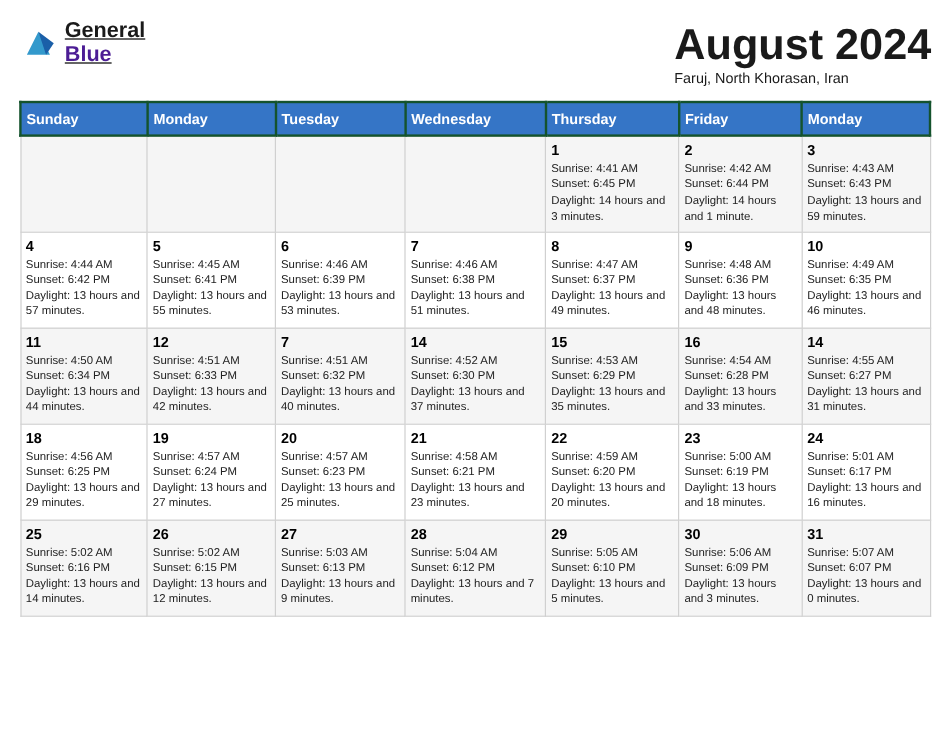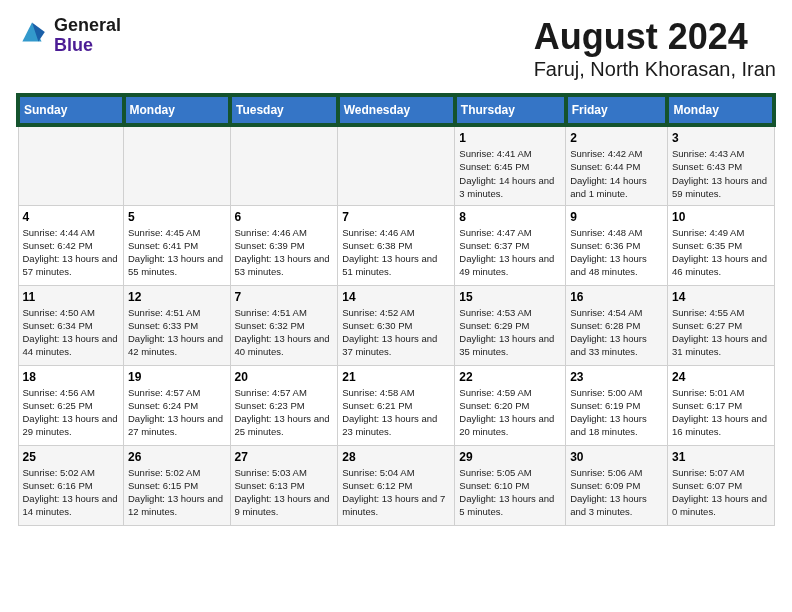--- a/index.html
+++ b/index.html
@@ -11,21 +11,23 @@
       padding: 16px;
     }
     .header-area {
       display: flex;
       justify-content: space-between;
       align-items: flex-start;
       margin-bottom: 12px;
     }
     .logo {
       display: flex;
+      align-items: center;
       gap: 6px;
+      text-decoration: underline;
     }
     .logo-text {
       font-size: 18px;
       font-weight: bold;
       color: #1a1a1a;
       line-height: 1.1;
     }
     .logo-text span {
       color: #4c1d95;
     }
@@ -35,39 +37,39 @@
     }
     .title-area {
       text-align: left;
     }
     .title-area h1 {
       font-size: 36px;
       font-weight: bold;
       color: #1a1a1a;
     }
     .title-area h2 {
-      font-size: 20px;
+      font-size: 12px;
       font-weight: normal;
       color: #1a1a1a;
     }
     table {
       width: 100%;
       border-collapse: collapse;
       font-size: 10.5px;
     }
     thead tr {
       background-color: #3575c6;
       color: #fff;
     }
     thead th {
       padding: 6px 4px;
       text-align: left;
       font-weight: bold;
       font-size: 12px;
-      border: 4px solid #14532d;
+      border: 2px solid #14532d;
     }
     tbody tr {
       vertical-align: top;
     }
     tbody tr:nth-child(odd) {
       background-color: #f5f5f5;
     }
     tbody tr:nth-child(even) {
       background-color: #ffffff;
     }

